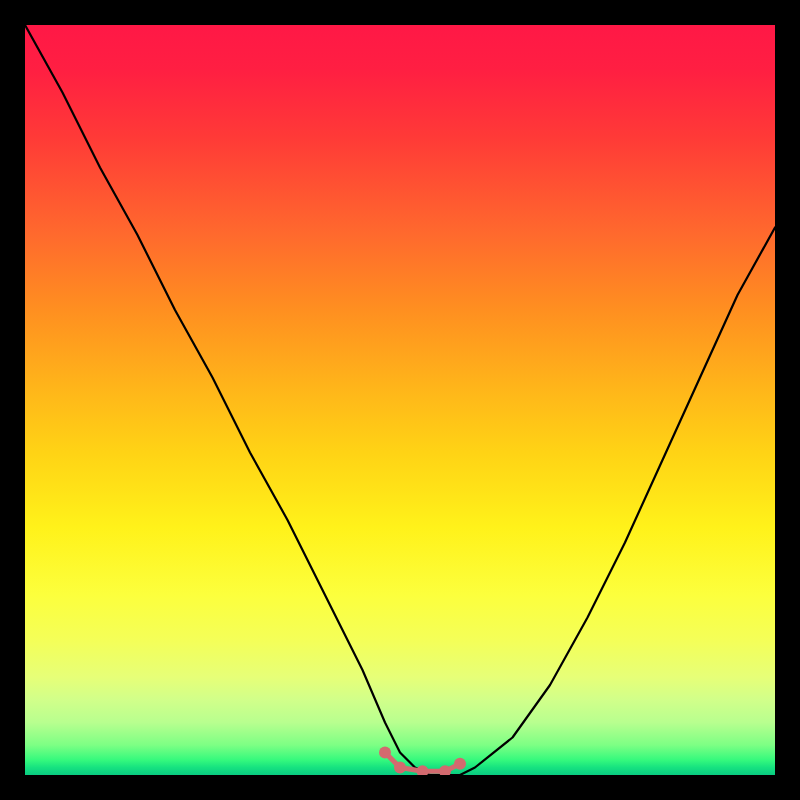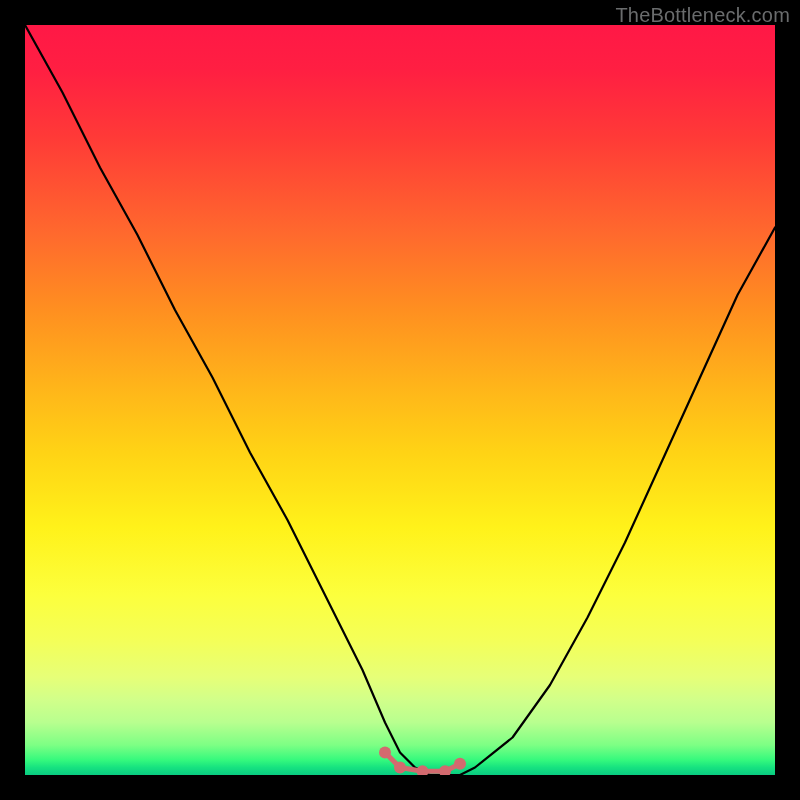--- a/index.html
+++ b/index.html
@@ -63,21 +63,20 @@
     width: 750px;
     height: 750px;
     pointer-events: none;
   }
 </style>
 </head>
 <body>
 
 <div class="frame">
 
-  <div class="watermark">TheBottleneck.com</div>
 
   <div class="plot">
     <svg class="curve" viewBox="0 0 750 750" preserveAspectRatio="none">
       <path id="curve-path" fill="none" stroke-width="2.2" stroke-linecap="round" stroke-linejoin="round" stroke="#000000" d="M0.0 0.0 L37.5 67.5 L75.0 142.5 L112.5 210.0 L150.0 285.0 L187.5 352.5 L225.0 427.5 L262.5 495.0 L300.0 570.0 L337.5 645.0 L360.0 697.5 L375.0 727.5 L390.0 742.5 L405.0 750.0 L420.0 750.0 L435.0 750.0 L450.0 742.5 L487.5 712.5 L525.0 660.0 L562.5 592.5 L600.0 517.5 L637.5 435.0 L675.0 352.5 L712.5 270.0 L750.0 202.5"></path>
       <g id="markers">
           <circle cx="360.0" cy="727.5" r="6" fill="#d36a6f"></circle>
           <circle cx="375.0" cy="742.5" r="6" fill="#d36a6f"></circle>
           <circle cx="397.5" cy="746.3" r="6" fill="#d36a6f"></circle>
           <circle cx="420.0" cy="746.3" r="6" fill="#d36a6f"></circle>
           <circle cx="435.0" cy="738.8" r="6" fill="#d36a6f"></circle>

